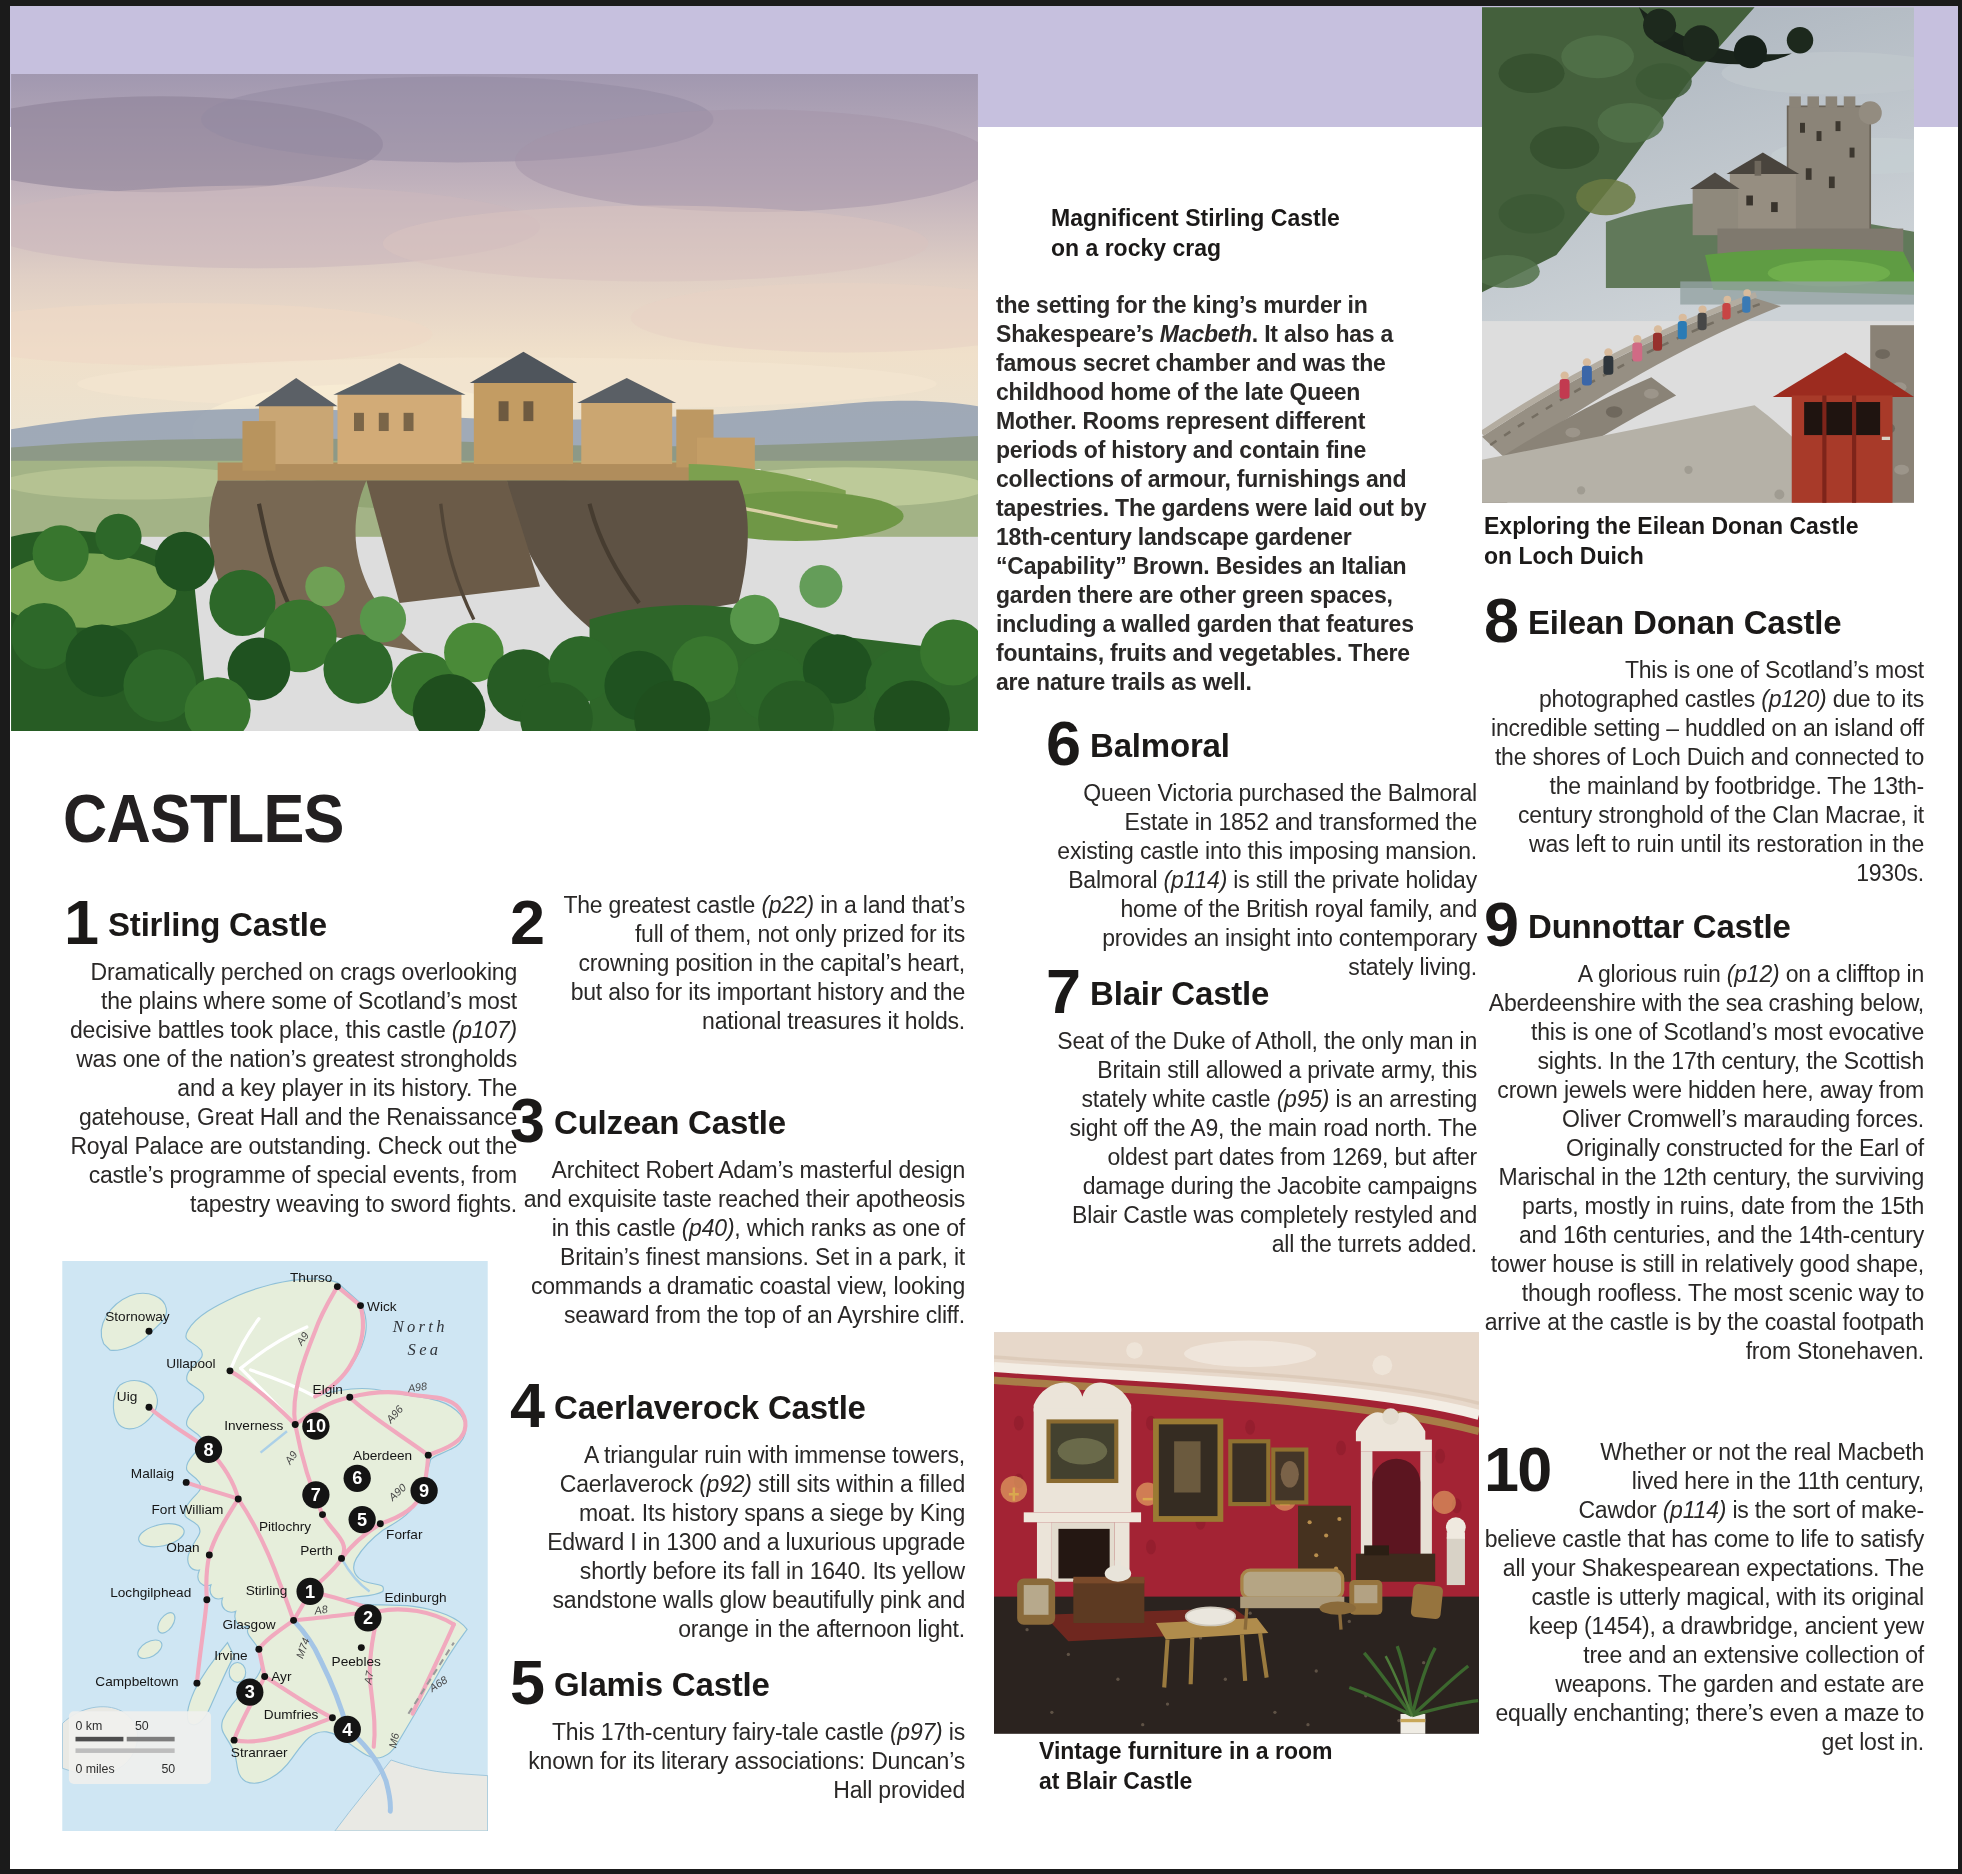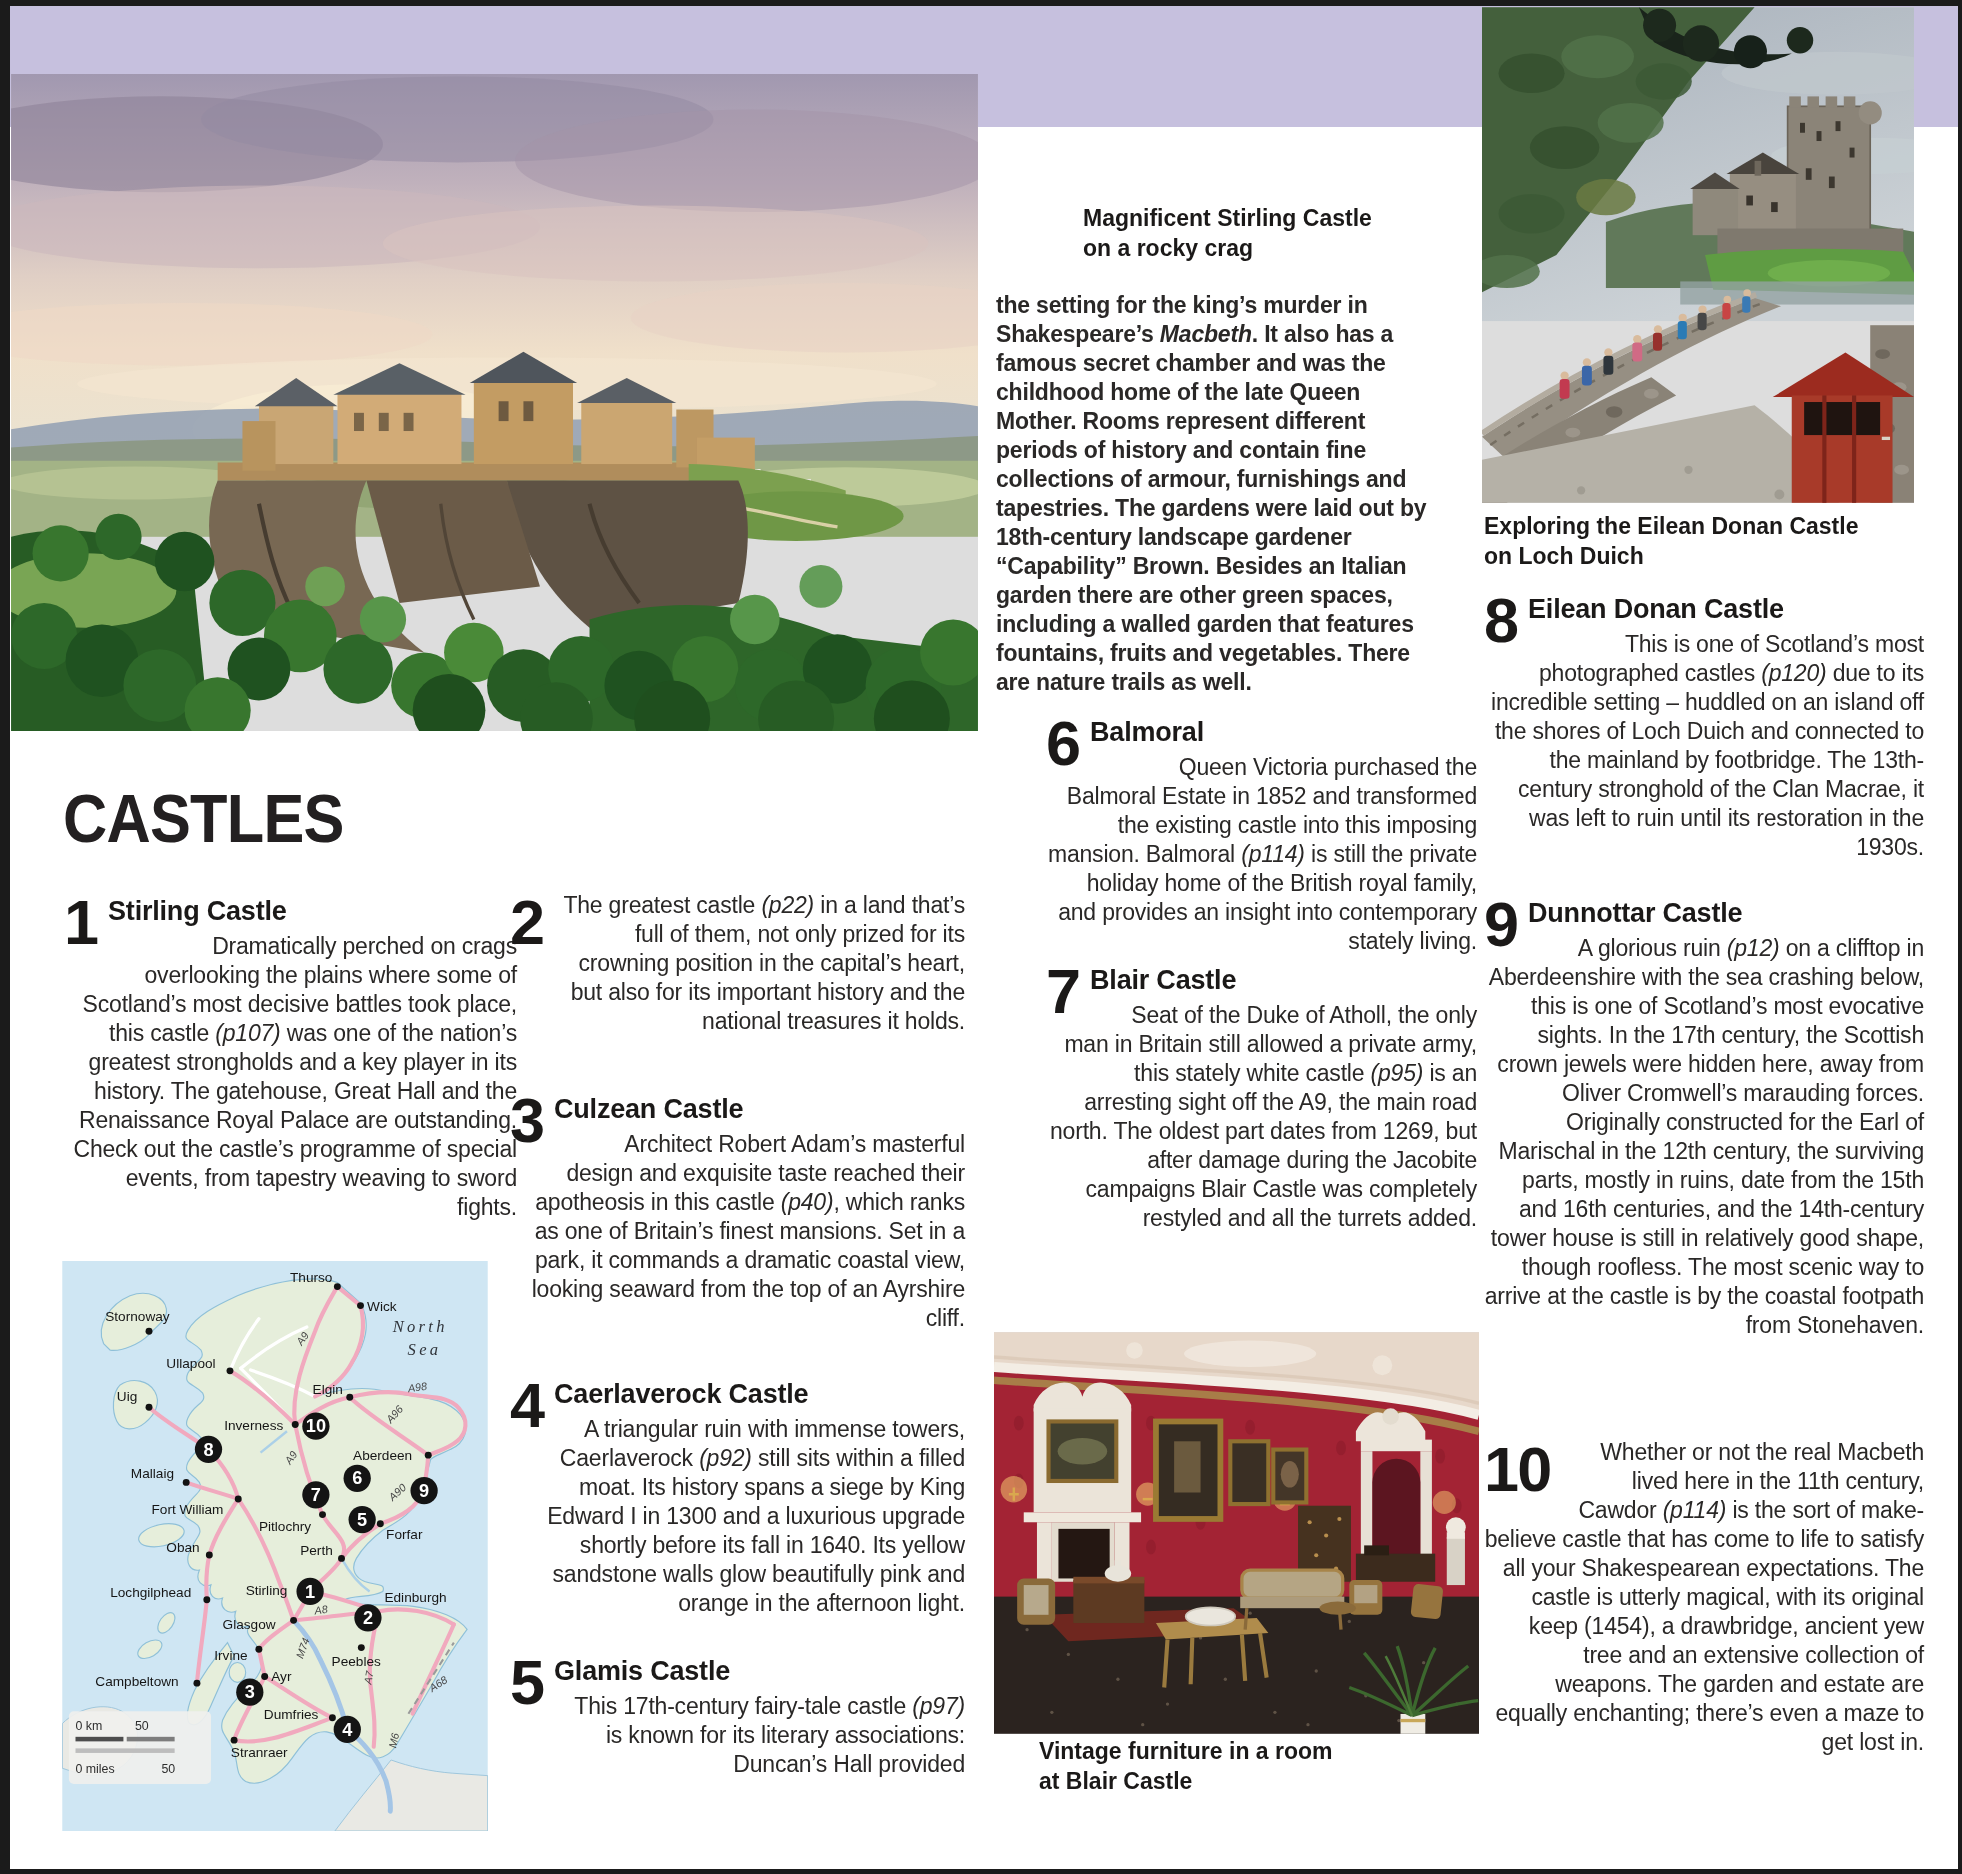--- a/index.html
+++ b/index.html
@@ -19,21 +19,21 @@
   #photo-blair{left:994px;top:1332px;width:485px;height:402px;}
   .photo svg{display:block;}
 
   #page-title{position:absolute;left:63px;top:784px;margin:0;font-size:68px;font-weight:900;
               color:#232021;letter-spacing:-0.8px;transform:scaleX(.9);transform-origin:left top;
               line-height:1;}
 
   .entry{position:absolute;color:#2a2827;font-size:23px;line-height:29px;letter-spacing:-0.2px;}
   .entry .num{float:left;height:60px;font-size:63px;line-height:58px;font-weight:800;
               color:#1b1918;padding:1.7px 10.7px 0 0;letter-spacing:-1.7px;}
-  .entry h3{margin:3px;font-size:27px;line-height:35px;font-weight:700;color:#1b1918;letter-spacing:-0.2px;}
+  .entry h3{margin:16px;font-size:33px;line-height:35px;font-weight:700;color:#1b1918;letter-spacing:-0.2px;}
   .entry p{margin:0;text-align:right;}
 
   .bodycol{position:absolute;color:#2a2827;font-size:23px;line-height:29px;letter-spacing:-0.2px;}
   .bodycol p{margin:0;}
 
   .caption{position:absolute;font-size:23px;line-height:30px;font-weight:700;color:#1b1918;}
 
   #map{position:absolute;left:62px;top:1261px;width:426px;height:570px;}
   .townlabel{font:16.5px "Liberation Sans",sans-serif;fill:#161616;}
   .roadlabel{font:italic 13px "Liberation Sans",sans-serif;fill:#474747;}
@@ -402,21 +402,21 @@
         <rect x="492" y="462" width="30" height="24" fill="#efece4"></rect>
           <rect x="492" y="468" width="30" height="4" fill="#c9a85a"></rect>
         <path d="M506,464 C480,430 462,404 448,388 M506,464 C500,420 494,396 488,380 M506,464 C516,424 524,400 534,382 M506,464 C540,434 558,416 574,404 M506,464 C470,446 448,436 430,430 M506,464 C548,452 568,448 586,446" stroke="#3c682e" stroke-width="4" fill="none"></path>
         <path d="M506,464 C492,430 484,410 474,392" stroke="#4e7c3a" stroke-width="3" fill="none"></path>
       </g>
     </svg>
   </div>
 
   <h1 id="page-title">CASTLES</h1>
 
-  <div class="caption" style="left:1051px;top:203px;margin-left:32px;">
+  <div class="caption" style="left:1051px;top:203px;">
     <div>Magnificent Stirling Castle</div>
     <div>on a rocky crag</div>
   </div>
   <div class="caption" style="left:1484px;top:511px;">
     <div>Exploring the Eilean Donan Castle</div>
     <div>on Loch Duich</div>
   </div>
   <div class="caption" style="left:1039px;top:1736px;">
     <div>Vintage furniture in a room</div>
     <div>at Blair Castle</div>

